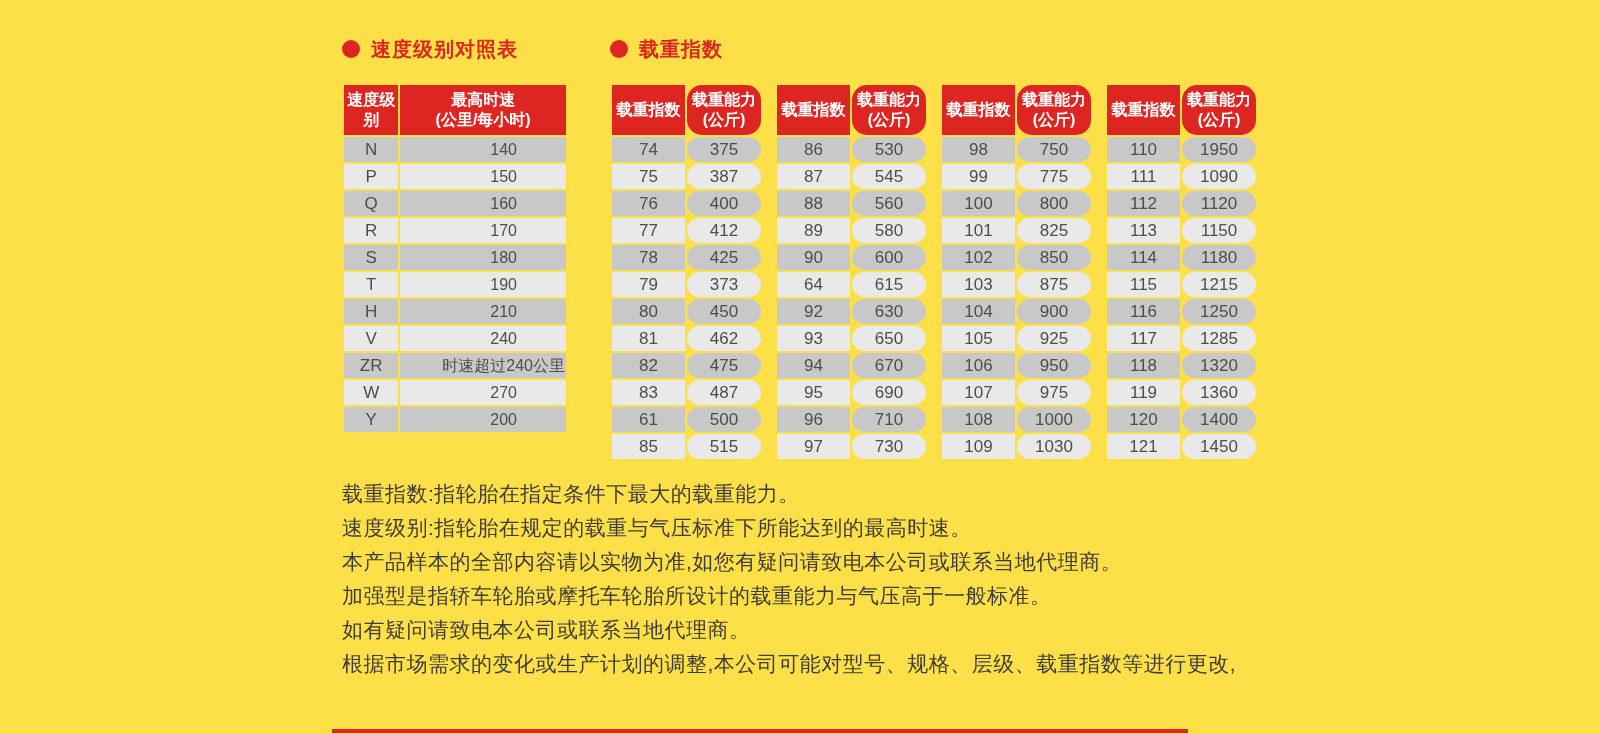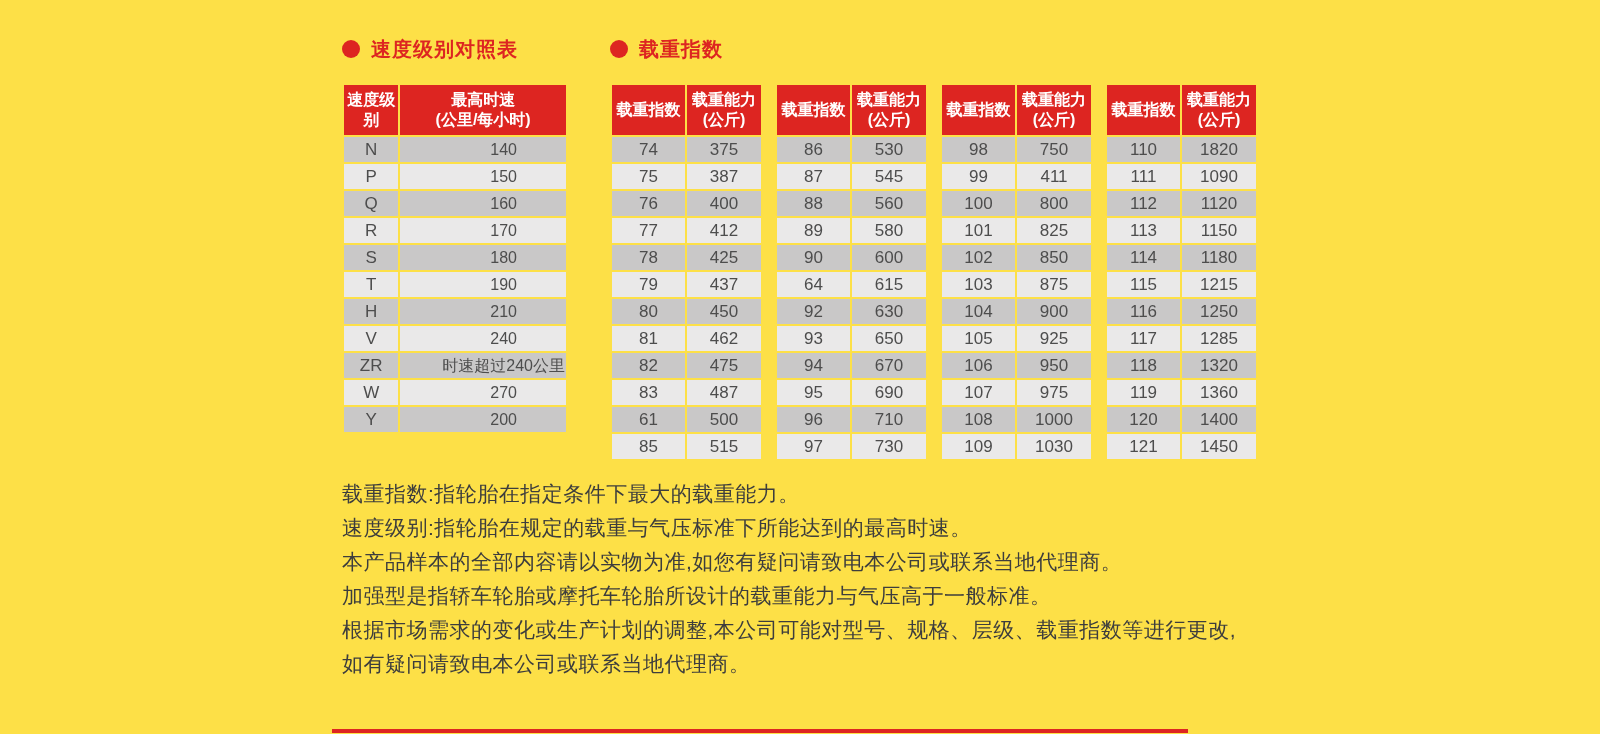--- a/index.html
+++ b/index.html
@@ -39,21 +39,21 @@
   tr.light td{background:var(--row-light);}
 
   .speed-table{width:226px;}
   .speed-table th:first-child,.speed-table td:first-child{width:86px;}
   .speed-table th:last-child,.speed-table td:last-child{width:132px;}
   .speed-table td:last-child{font-size:16px;padding-left:42px;}
 
   .load-groups{display:flex;gap:12px;}
   .load-group{width:153px;}
   .load-group th:first-child,.load-group td:first-child{width:73px;}
-  .load-group th:last-child,.load-group td:last-child{width:74px;}
+  .load-group th:last-child,.load-group td:last-child{width:74px;border-radius:15px;}
 
   .notes{position:absolute;left:342px;top:477px;}
   .notes p{margin:0;font-size:21px;line-height:34px;color:var(--note-text);letter-spacing:0.5px;}
 
   .bottom-rule{position:absolute;left:332px;top:729px;width:856px;height:4px;background:var(--red);}
 </style>
 </head>
 <body>
 
 <div class="page">
@@ -150,21 +150,21 @@
             <tr class="light">
               <td>77</td>
               <td>412</td>
             </tr>
             <tr class="dark">
               <td>78</td>
               <td>425</td>
             </tr>
             <tr class="light">
               <td>79</td>
-              <td>437</td>
+              <td>373</td>
             </tr>
             <tr class="dark">
               <td>80</td>
               <td>450</td>
             </tr>
             <tr class="light">
               <td>81</td>
               <td>462</td>
             </tr>
             <tr class="dark">
@@ -252,21 +252,21 @@
 (公斤)</th>
             </tr>
           </thead>
           <tbody>
             <tr class="dark">
               <td>98</td>
               <td>750</td>
             </tr>
             <tr class="light">
               <td>99</td>
-              <td>411</td>
+              <td>775</td>
             </tr>
             <tr class="dark">
               <td>100</td>
               <td>800</td>
             </tr>
             <tr class="light">
               <td>101</td>
               <td>825</td>
             </tr>
             <tr class="dark">
@@ -307,21 +307,21 @@
           <thead>
             <tr>
               <th>载重指数</th>
               <th>载重能力
 (公斤)</th>
             </tr>
           </thead>
           <tbody>
             <tr class="dark">
               <td>110</td>
-              <td>1820</td>
+              <td>1950</td>
             </tr>
             <tr class="light">
               <td>111</td>
               <td>1090</td>
             </tr>
             <tr class="dark">
               <td>112</td>
               <td>1120</td>
             </tr>
             <tr class="light">
@@ -363,19 +363,19 @@
           </tbody>
         </table>
       </div>
   </section>
 
   <div class="notes" id="notes">
       <p>载重指数:指轮胎在指定条件下最大的载重能力。</p>
       <p>速度级别:指轮胎在规定的载重与气压标准下所能达到的最高时速。</p>
       <p>本产品样本的全部内容请以实物为准,如您有疑问请致电本公司或联系当地代理商。</p>
       <p>加强型是指轿车轮胎或摩托车轮胎所设计的载重能力与气压高于一般标准。</p>
+      <p>如有疑问请致电本公司或联系当地代理商。</p>
       <p>根据市场需求的变化或生产计划的调整,本公司可能对型号、规格、层级、载重指数等进行更改,</p>
-      <p>如有疑问请致电本公司或联系当地代理商。</p>
     </div>
 
   <div class="bottom-rule"></div>
 
 </div>
 
 </body></html>

